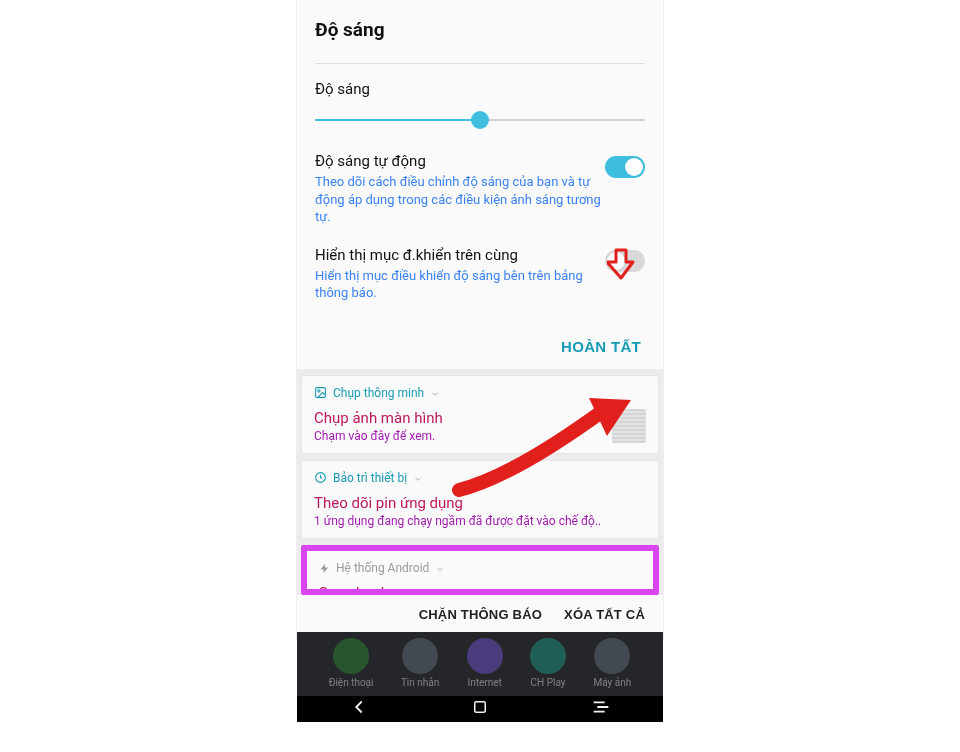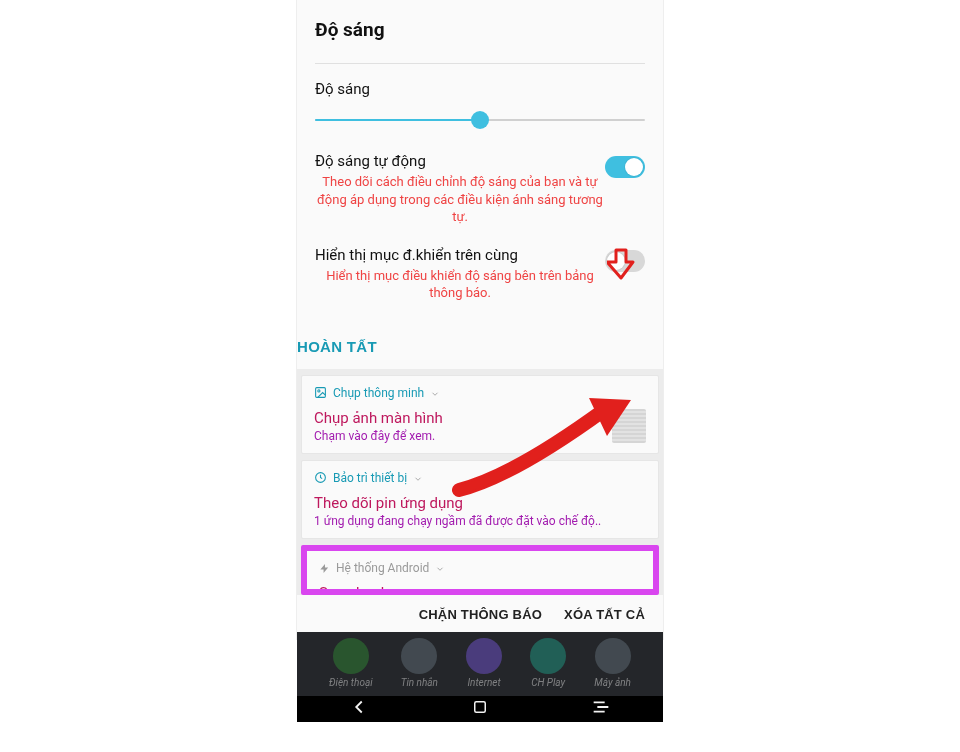--- a/index.html
+++ b/index.html
@@ -79,23 +79,22 @@
   .row-text {
     flex: 1 1 auto;
   }
   .row-title {
     font-size: 15px;
     color: #111;
     margin-bottom: 3px;
   }
   .row-desc {
     font-size: 13px;
-    color: #ef4444;
+    color: #3b82f6;
     line-height: 1.35;
-    text-align: center;
   }
   .toggle {
     width: 40px;
     height: 22px;
     border-radius: 11px;
     position: relative;
     flex: 0 0 40px;
     margin-top: 4px;
   }
   .toggle .knob {
@@ -105,20 +104,21 @@
     background: #fff;
     top: 2px;
     box-shadow: 0 0 0 1px rgba(0,0,0,0.05);
   }
   .toggle.on { background: #3fbfe0; }
   .toggle.on .knob { right: 2px; }
   .toggle.off { background: #d8d8d8; }
   .toggle.off .knob { left: 2px; }
   .done-bar {
     display: flex;
+    justify-content: flex-end;
     padding: 16px 22px 14px 0;
   }
   .done-btn {
     color: #189ab4;
     font-size: 15px;
     font-weight: 700;
     letter-spacing: 0.3px;
     background: none;
     border: none;
   }
@@ -203,21 +203,20 @@
     display: flex;
     justify-content: space-around;
     padding: 6px 18px 8px 18px;
   }
   .dock-item {
     display: flex;
     flex-direction: column;
     align-items: center;
     gap: 3px;
     opacity: 0.55;
-    font-style: italic;
   }
   .dock-circle {
     width: 36px; height: 36px;
     border-radius: 50%;
     display:flex;align-items:center;justify-content:center;
   }
   .dock-label {
     font-size: 10px;
     color: #c8c8c8;
   }

